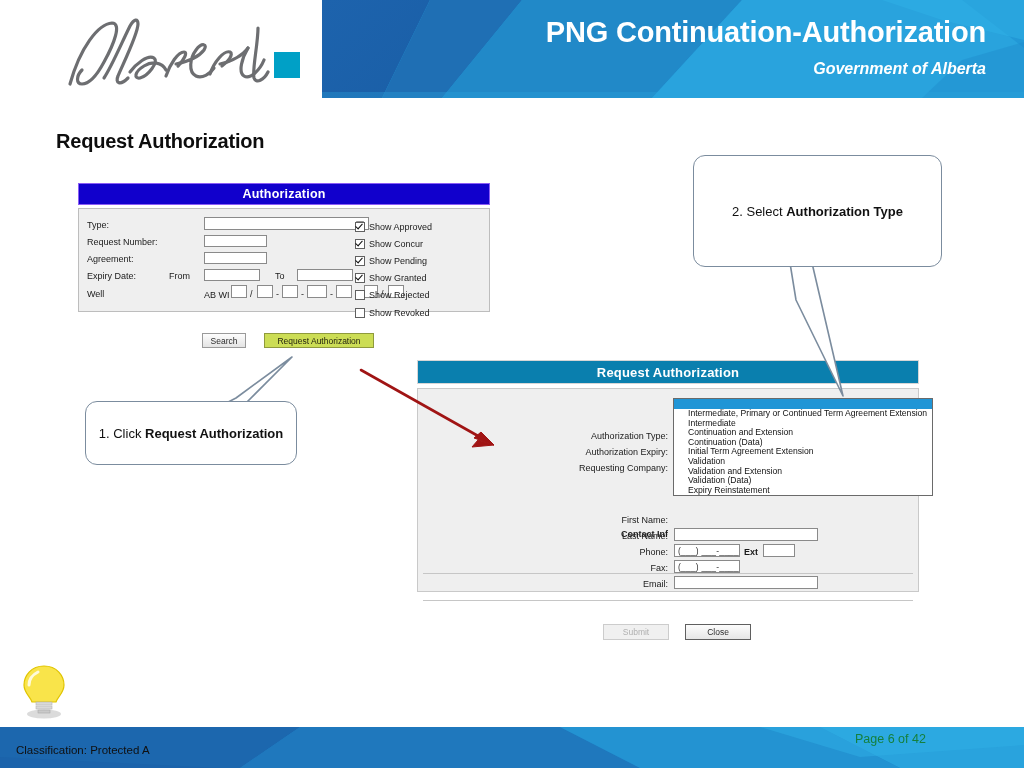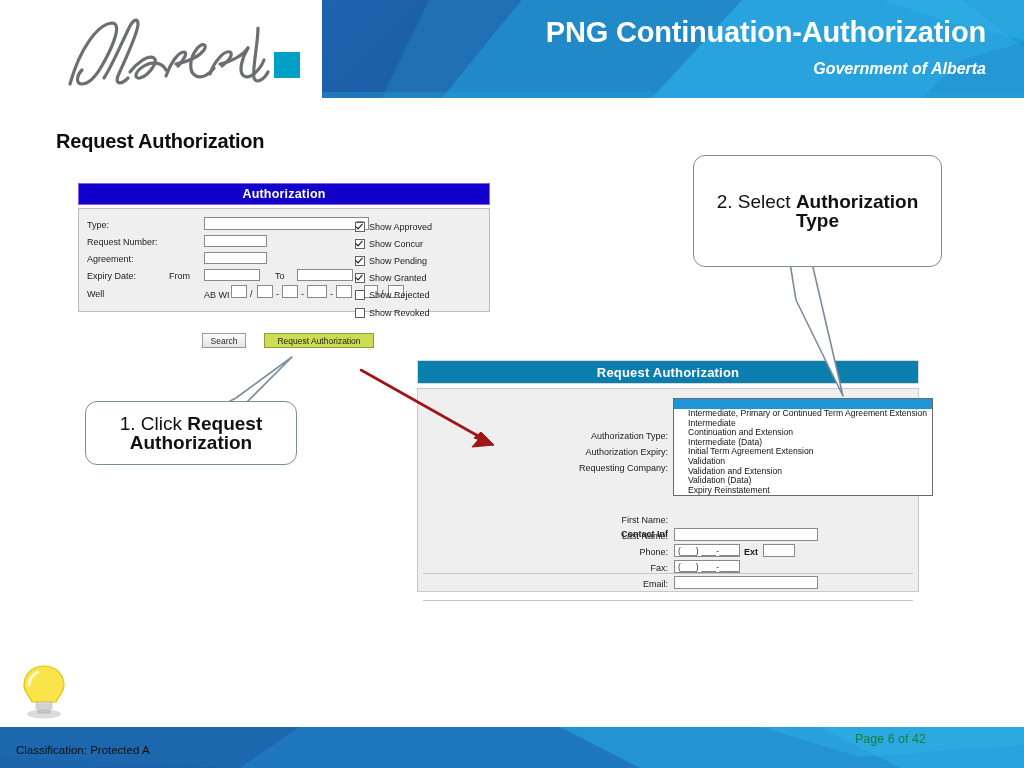--- a/index.html
+++ b/index.html
@@ -66,21 +66,21 @@
 
   
   .dd{position:absolute;left:673px;top:398px;width:258px;border:1px solid #6a6a6a;background:#fff;z-index:30;}
   .dd .dd-sel{height:10px;background:#2095d6;}
   .dd ul{margin:0;padding:0;list-style:none;}
   .dd li{font-size:8.6px;line-height:9.6px;color:#111;padding:0 14px;white-space:nowrap;}
 
   
   .callout{position:absolute;background:#fff;border:1.6px solid #7b8c9e;border-radius:12px;
     display:flex;align-items:center;justify-content:center;text-align:center;color:#111;}
-  .callout .txt{font-size:19px;line-height:19px;}
+  .callout .txt{font-size:13px;line-height:19px;}
   .callout b{font-weight:bold;}
   .c2{left:693px;top:155px;width:247px;height:110px;}
   .c1{left:85px;top:401px;width:210px;height:62px;}
   .tails{position:absolute;left:0;top:0;width:1024px;height:768px;pointer-events:none;}
 
   
   .tip-bulb{position:absolute;left:16px;top:662px;width:56px;height:58px;}
   .tip-text{position:absolute;left:68px;top:686px;font-size:12.6px;color:#111;white-space:nowrap;}
 
   
@@ -234,28 +234,32 @@
 
       <div class="ra-lbl" style="left:110px;top:190px;width:140px;">Email:</div>
       <div class="ra-inp" style="left:256px;top:187px;width:144px;height:13px;"></div>
 
     </div>
   </div>
 
   <div style="position:absolute;left:423px;top:573px;width:490px;height:0;border-top:1px solid #c6c6c6;"></div>
   <div style="position:absolute;left:423px;top:600px;width:490px;height:0;border-top:1px solid #c6c6c6;"></div>
 
+  <div class="ra-btns">
+    <div class="ra-btn submit">Submit</div>
+    <div class="ra-btn close">Close</div>
+  </div>
 
   <div class="dd">
     <div class="dd-sel"></div>
     <ul>
       <li>Intermediate, Primary or Continued Term Agreement Extension</li>
       <li>Intermediate</li>
       <li>Continuation and Extension</li>
-      <li>Intermediate (Data)</li>
+      <li>Continuation (Data)</li>
       <li>Initial Term Agreement Extension</li>
       <li>Validation</li>
       <li>Validation and Extension</li>
       <li>Validation (Data)</li>
       <li>Expiry Reinstatement</li>
     </ul>
   </div>
 
   <svg class="tails" viewBox="0 0 1024 768">
 

